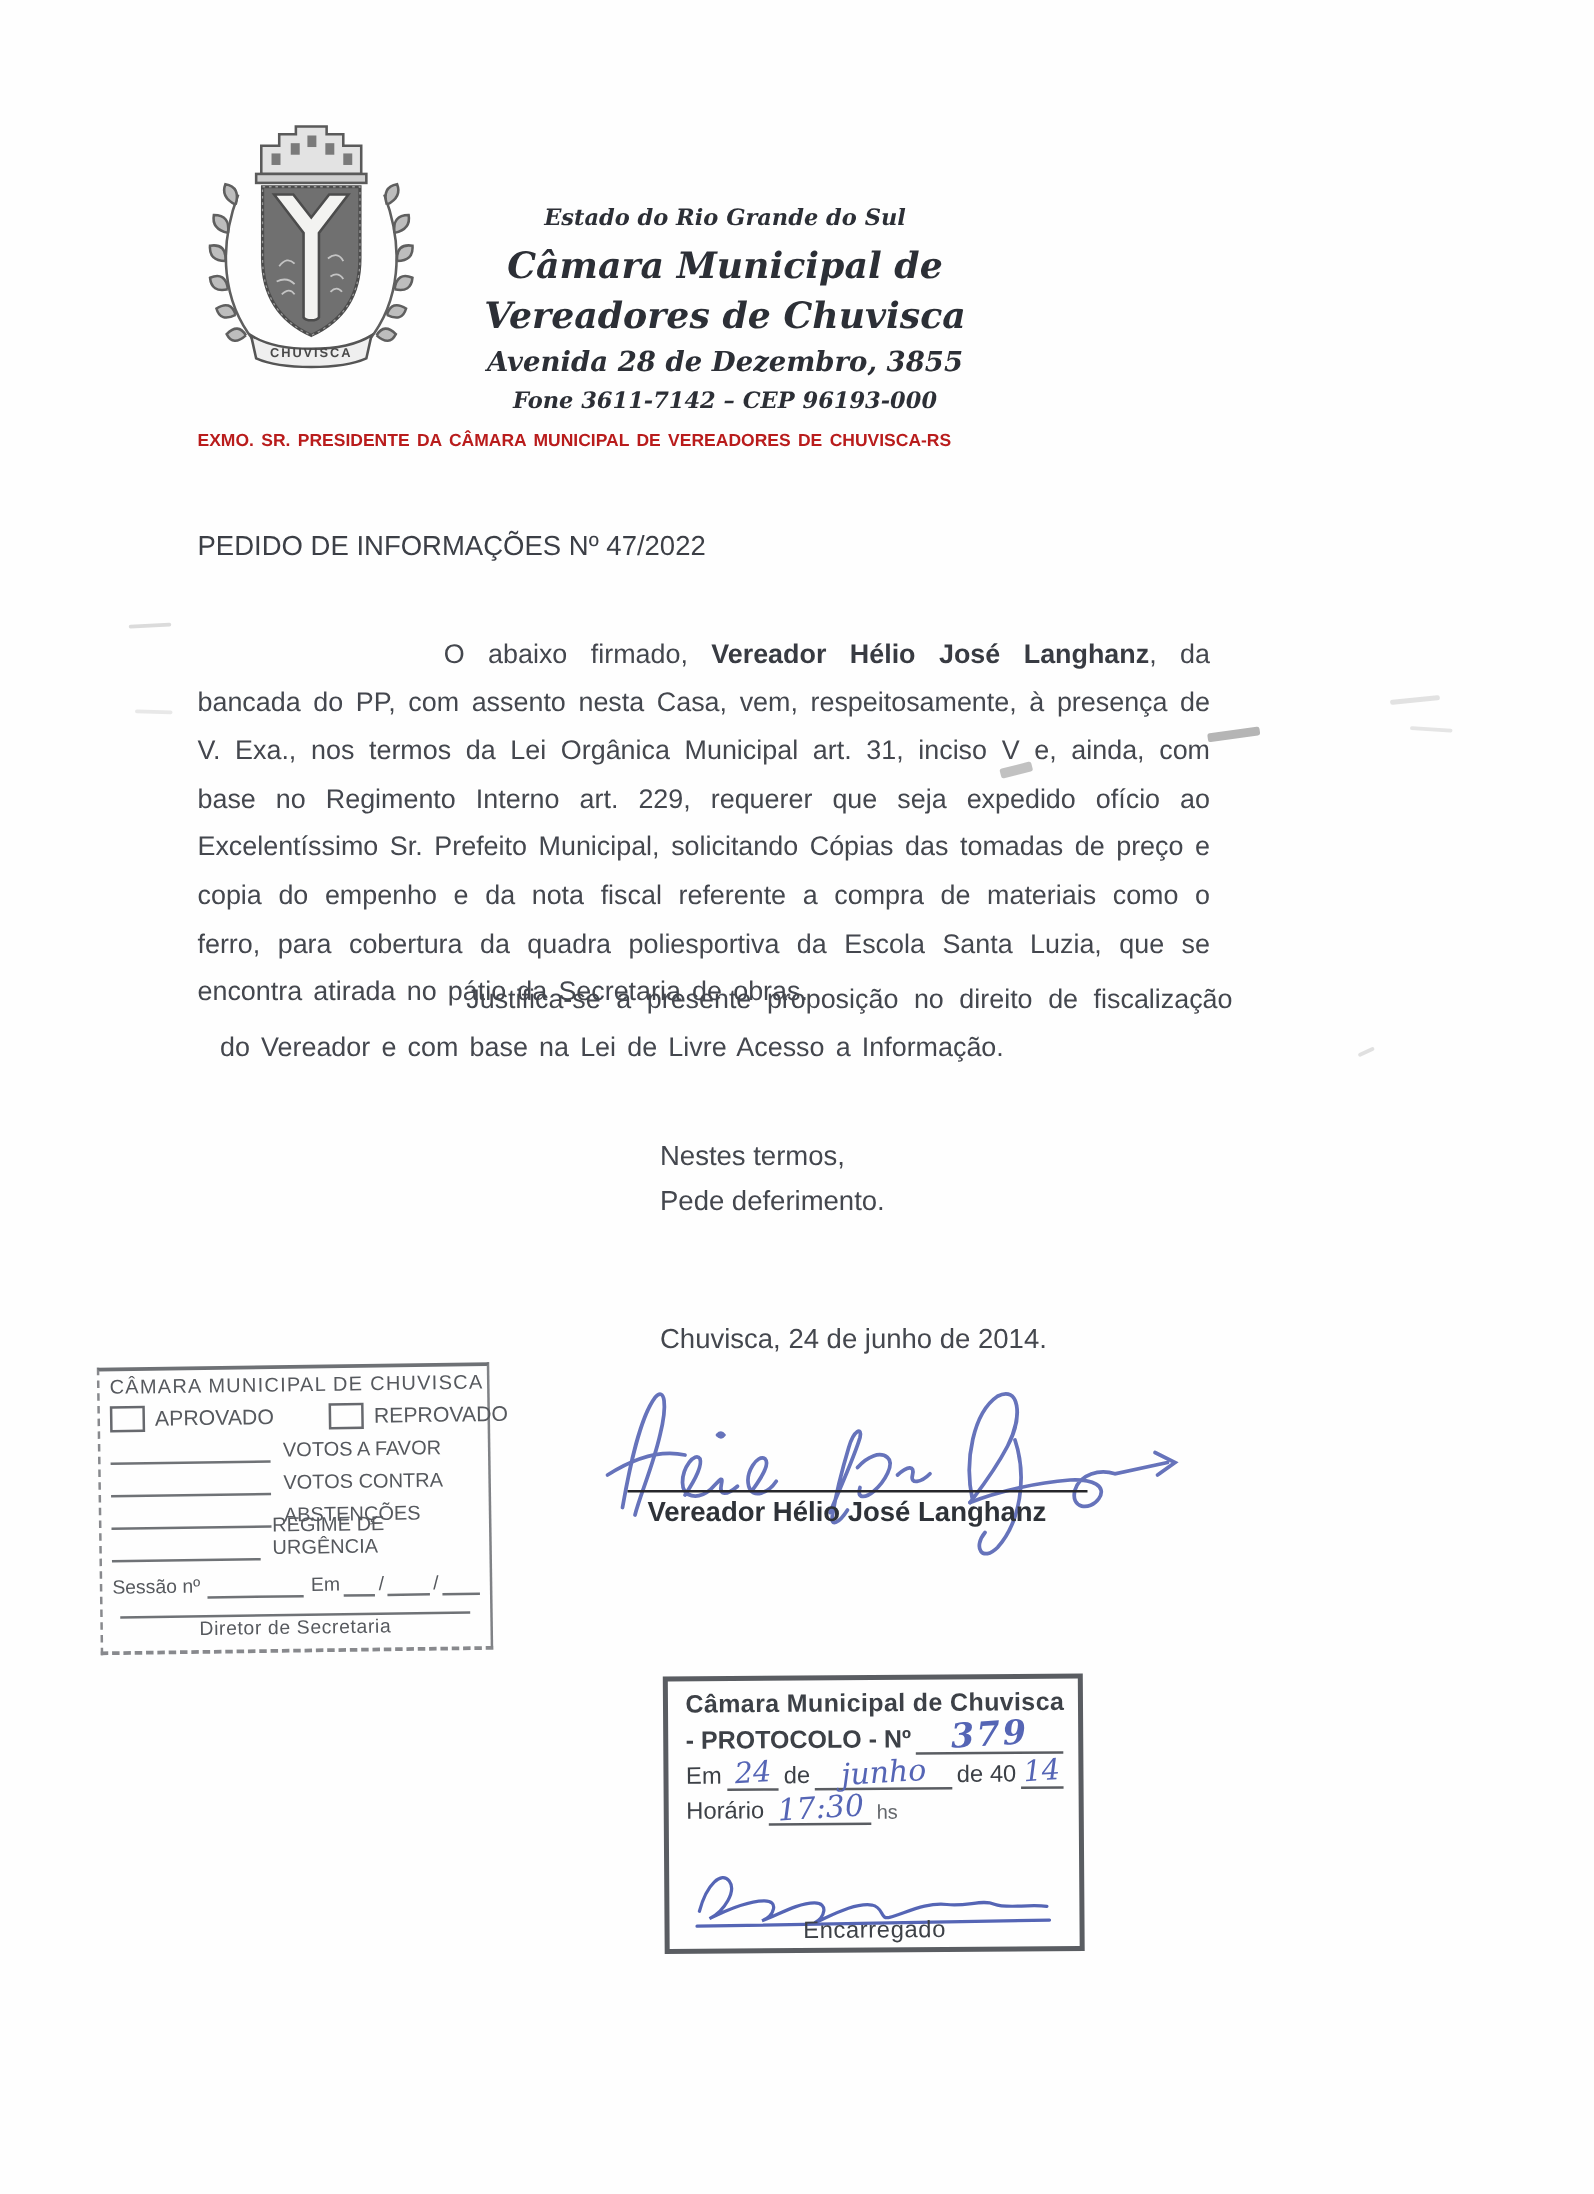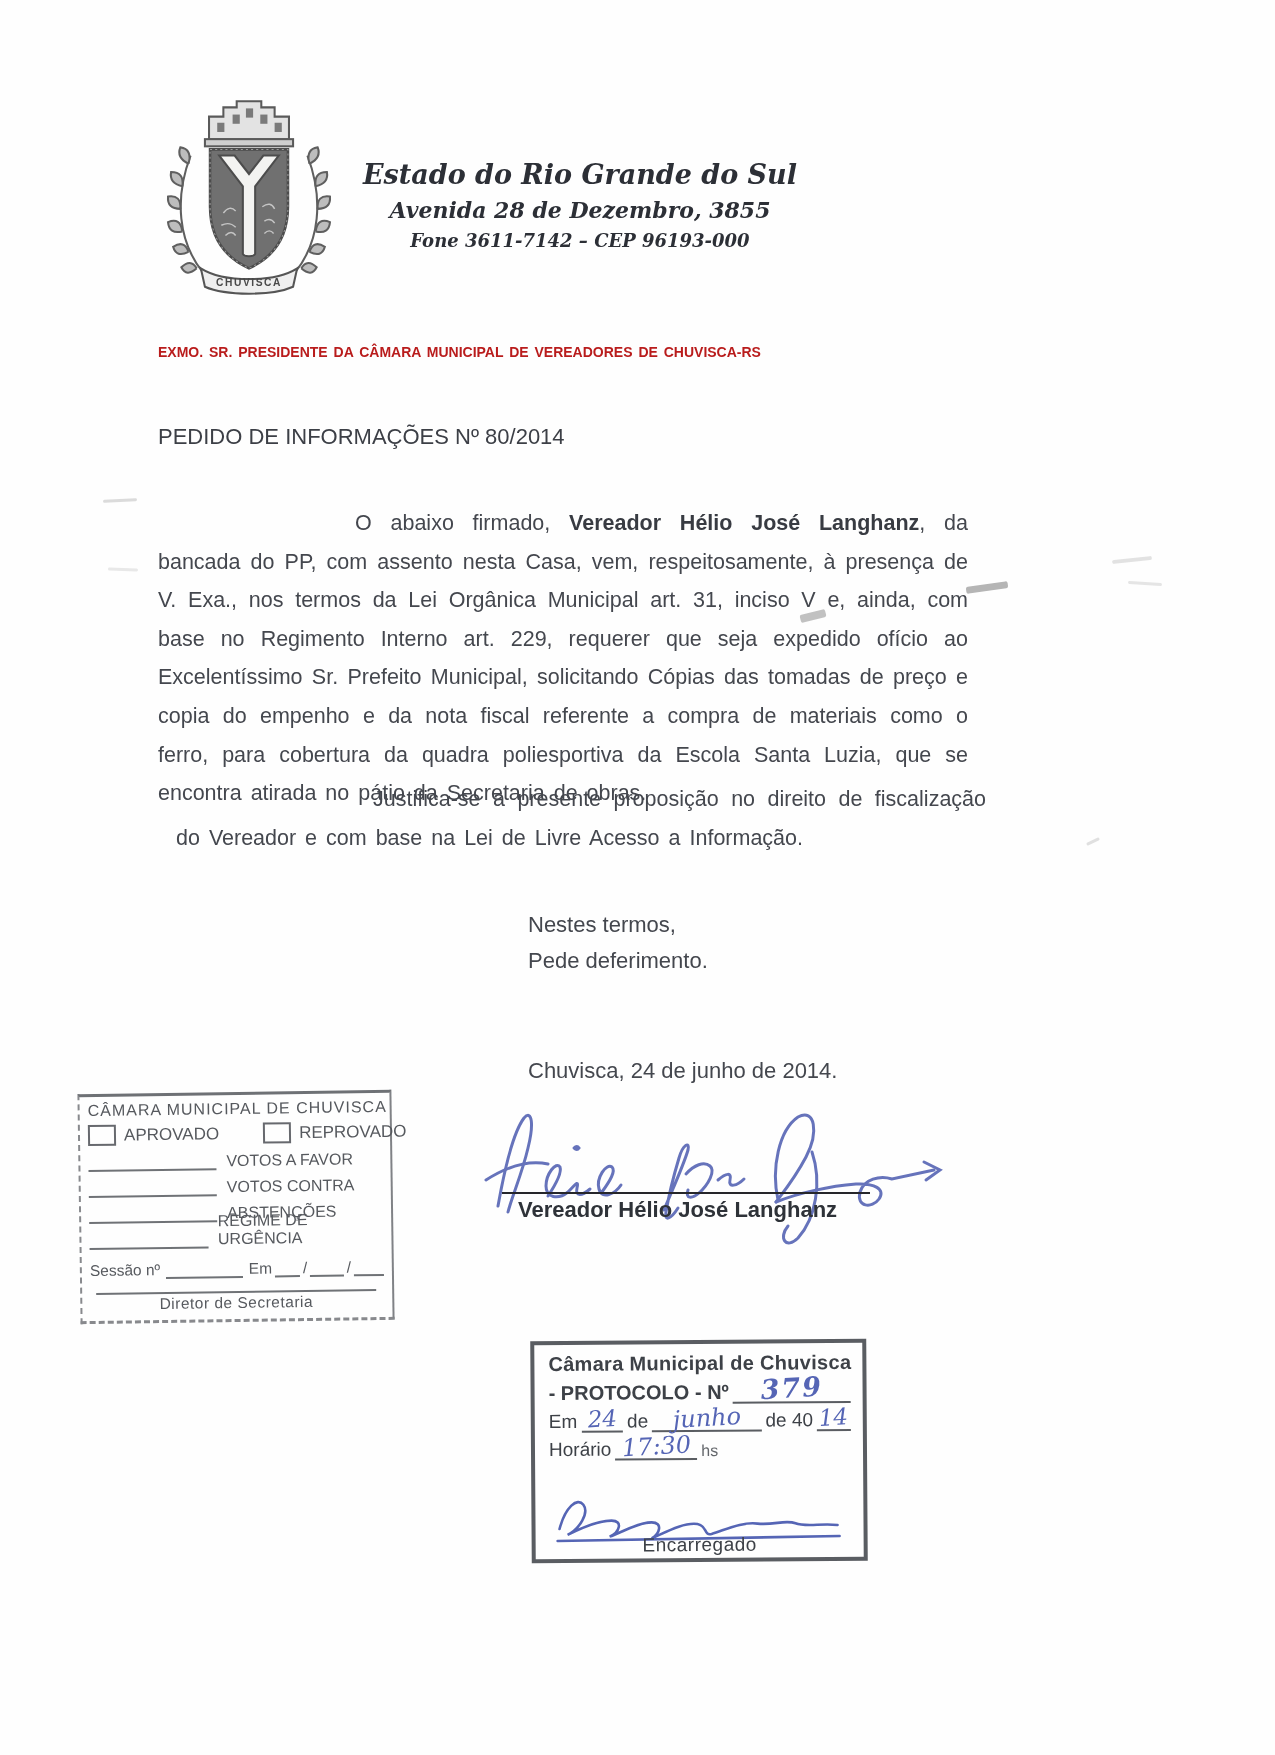--- a/index.html
+++ b/index.html
@@ -7,21 +7,21 @@
     position:relative; width:1275px; height:1755px; margin:0 auto;
     background:#fefefe; overflow:hidden;
     font-family:"Liberation Sans", sans-serif; color:#44474e;
   }
   
   .crest{position:absolute; left:160px; top:92px; width:178px; height:205px;}
   .lh-text{
     position:absolute; left:320px; top:158px; width:520px; text-align:center;
     font-family:"DejaVu Serif", serif; font-style:italic; font-weight:bold; color:#2c2f36;
   }
-  .lh1{font-size:27px; line-height:34px;}
+  .lh1{font-size:18px; line-height:34px;}
   .lh2{font-size:29px; line-height:40px;}
   .lh3{font-size:22px; line-height:36px;}
   .lh4{font-size:18px; line-height:26px;}
   
   .addressee{
     position:absolute; left:158px; top:337px; width:812px;
     font-size:14px; font-weight:bold; color:#b91c1c; line-height:31px;
     text-align:justify; word-spacing:2px;
   }
   .subject{position:absolute; left:158px; top:424px; font-size:22px; color:#3c3f46;}
@@ -122,26 +122,27 @@
       <path d="M60,118 q6,-8 12,-2 M58,130 q8,-4 14,2 M62,140 q6,-6 10,0"></path>
       <path d="M98,112 q8,-6 12,2 M100,126 q6,-4 10,2 M100,138 q5,-5 9,0"></path>
     </g>
 
     <path d="M38,172 C60,186 110,186 132,172 L128,190 C108,199 62,199 42,190 Z" fill="#efefef" stroke="#555" stroke-width="2"></path>
     <text x="85" y="189" text-anchor="middle" font-size="10" letter-spacing="1.5" fill="#4a4a4a" font-family="Liberation Sans, sans-serif" font-weight="bold">CHUVISCA</text>
   </svg>
 
   <div class="lh-text">
     <div class="lh1">Estado do Rio Grande do Sul</div>
+    <div class="lh2">Câmara Municipal de Vereadores de Chuvisca</div>
     <div class="lh3">Avenida 28 de Dezembro, 3855</div>
     <div class="lh4">Fone 3611-7142 – CEP 96193-000</div>
   </div>
 
   <div class="addressee">EXMO. SR. PRESIDENTE DA CÂMARA MUNICIPAL DE VEREADORES DE CHUVISCA-RS</div>
-  <div class="subject">PEDIDO DE INFORMAÇÕES Nº 80/2014</div>
+  <div class="subject">PEDIDO DE INFORMAÇÕES Nº 47/2022</div>
 
   <p class="para p1"><span>O abaixo firmado, </span><b>Vereador Hélio José Langhanz</b><span>, da bancada do PP, com assento nesta Casa, vem, respeitosamente, à presença de V. Exa., nos termos da Lei Orgânica Municipal art. 31, inciso V e, ainda, com base no Regimento Interno art. 229, requerer que seja expedido ofício ao Excelentíssimo Sr. Prefeito Municipal, solicitando Cópias das tomadas de preço e copia do empenho e da nota fiscal referente a compra de materiais como o ferro, para cobertura da quadra poliesportiva da Escola Santa Luzia, que se encontra atirada no pátio da Secretaria de obras.</span></p>
 
   <p class="para p2">Justifica-se a presente proposição no direito de fiscalização do Vereador e com base na Lei de Livre Acesso a Informação.</p>
 
   <div class="closing c1">Nestes termos,</div>
   <div class="closing c2">Pede deferimento.</div>
   <div class="closing dateline">Chuvisca, 24 de junho de 2014.</div>
 
   <svg class="sig-svg" viewBox="0 0 480 165">

